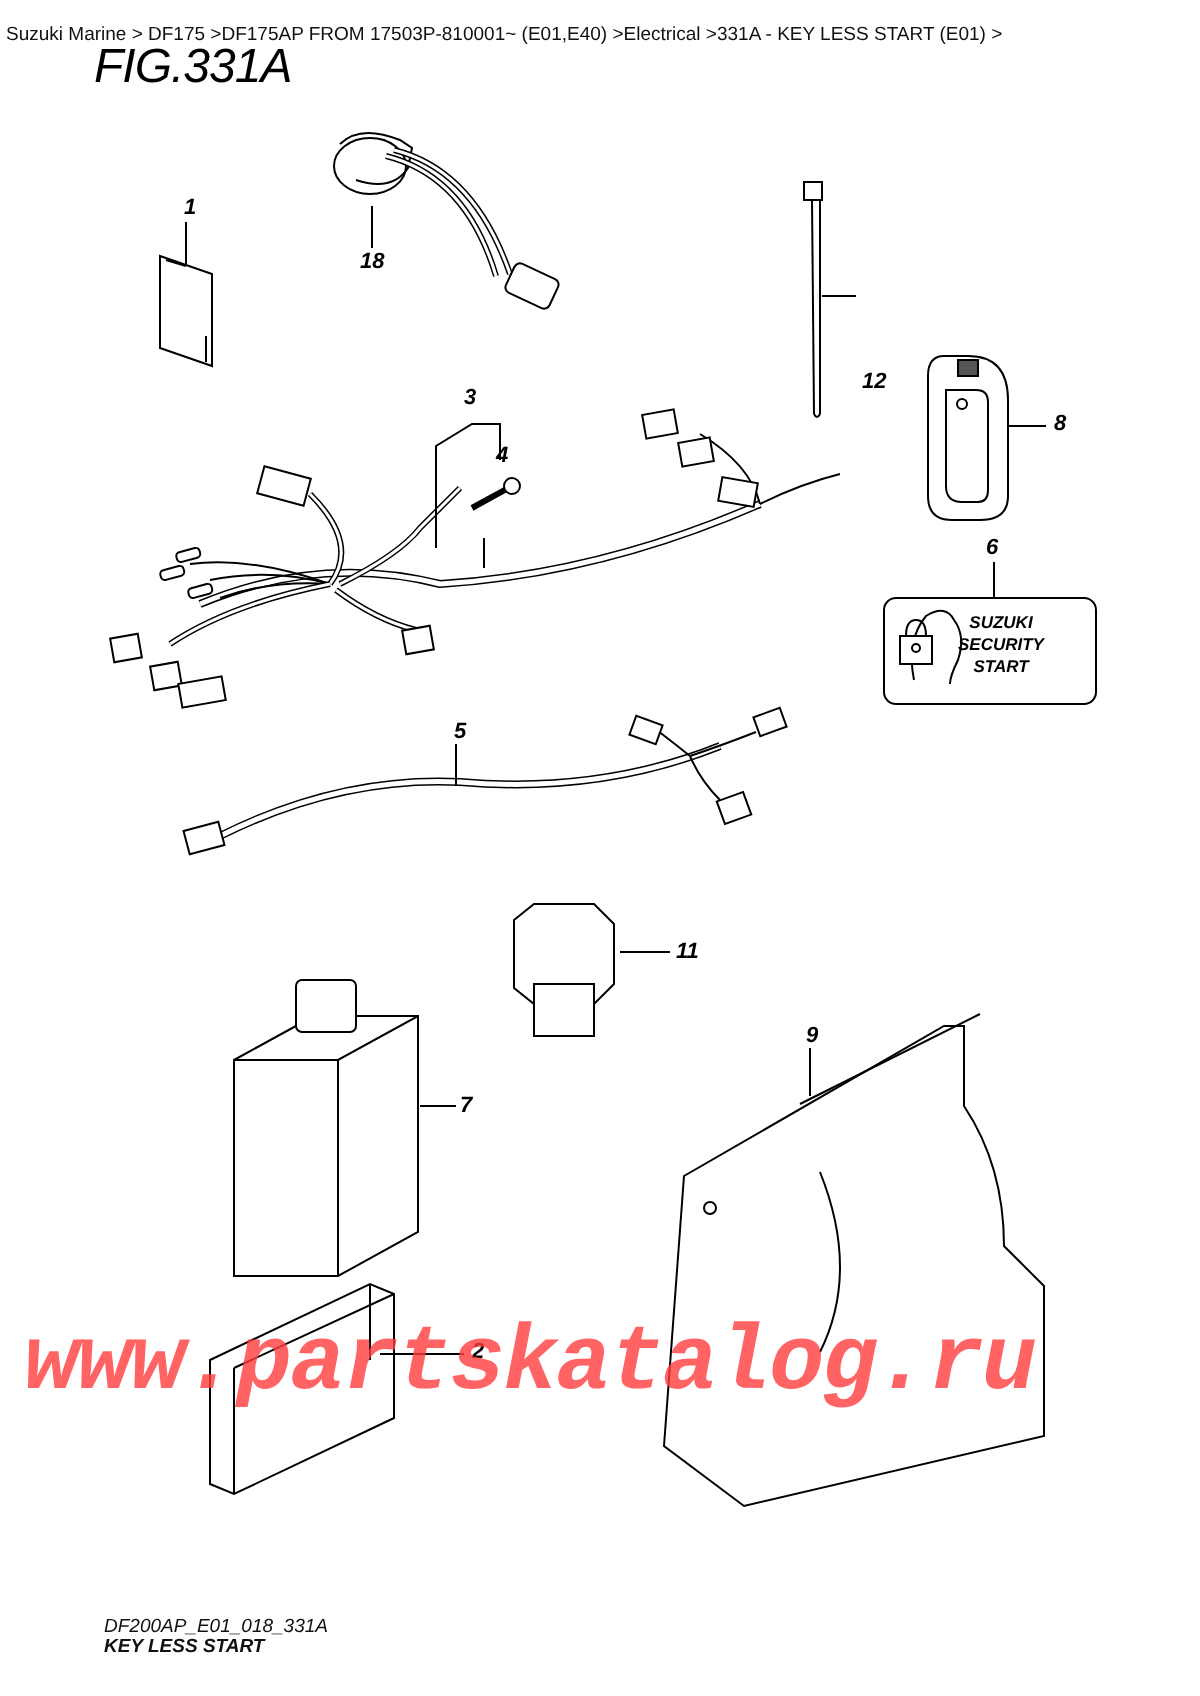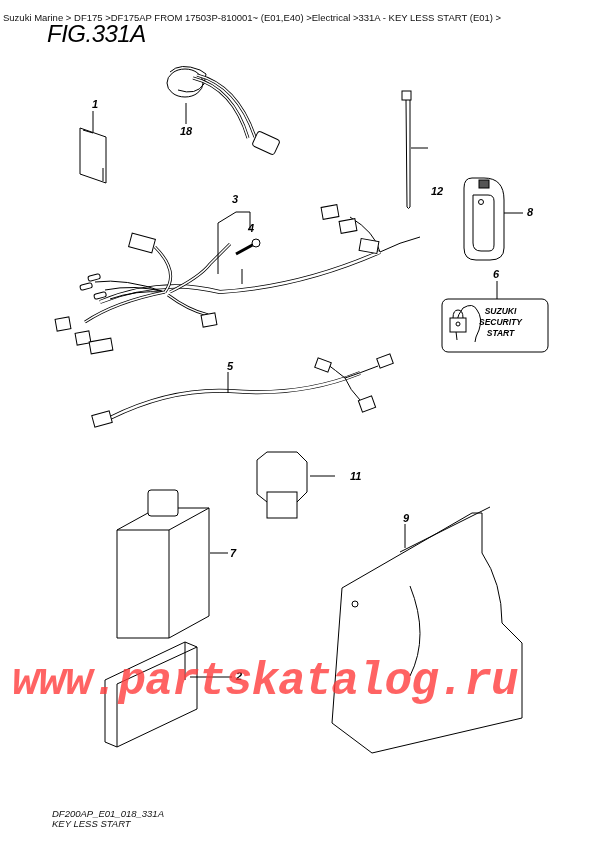--- a/index.html
+++ b/index.html
@@ -2,21 +2,21 @@
 <html><head>
 <meta charset="utf-8">
 <style>
   html, body { margin: 0; padding: 0; background: #ffffff; }
   body { width: 600px; height: 848px; position: relative; overflow: hidden; font-family: "Liberation Sans", sans-serif; }
   .breadcrumb { position: absolute; left: 3px; top: 12px; font-size: 9.5px; color: #111; white-space: nowrap; }
   .fig-title { position: absolute; left: 47px; top: 20px; font-size: 24px; font-style: italic; color: #000; letter-spacing: -0.5px; font-family: "Liberation Sans", sans-serif; }
   svg.diagram { position: absolute; left: 0; top: 0; }
   .callout { position: absolute; font-size: 11px; font-style: italic; font-weight: bold; color: #000; font-family: "Liberation Sans", sans-serif; }
   .footer1 { position: absolute; left: 52px; top: 808px; font-size: 9.5px; font-style: italic; color: #111; text-align: right; }
-  .footer2 { position: absolute; left: 52px; top: 818px; font-size: 9.5px; font-style: italic; color: #111; }
+  .footer2 { position: absolute; left: 52px; top: 818px; font-size: 9.5px; font-style: italic; color: #111; font-weight: bold; }
   .watermark { position: absolute; left: 12px; top: 656px; font-size: 46px; font-weight: bold; font-style: italic; color: rgba(255, 60, 60, 0.8); letter-spacing: -1px; white-space: nowrap; font-family: Liberation Mono, monospace; }
 </style>
 </head>
 <body>
 
 <div class="breadcrumb">Suzuki Marine &gt; DF175 &gt;DF175AP FROM 17503P-810001~ (E01,E40) &gt;Electrical &gt;331A - KEY LESS START (E01) &gt;</div>
 <div class="fig-title">FIG.331A</div>
 
 <svg class="diagram" width="600" height="848" viewBox="0 0 600 848" fill="none" stroke="#000" stroke-width="1">
 
@@ -146,21 +146,21 @@
 <div class="callout" style="left:92px; top:98px;">1</div>
 <div class="callout" style="left:236px; top:670px;">2</div>
 <div class="callout" style="left:232px; top:193px;">3</div>
 <div class="callout" style="left:248px; top:222px;">4</div>
 <div class="callout" style="left:227px; top:360px;">5</div>
 <div class="callout" style="left:493px; top:268px;">6</div>
 <div class="callout" style="left:230px; top:547px;">7</div>
 <div class="callout" style="left:527px; top:206px;">8</div>
 <div class="callout" style="left:403px; top:512px;">9</div>
 <div class="callout" style="left:180px; top:125px;">18</div>
-<div class="callout" style="left:350px; top:470px;">11</div>
+<div class="callout" style="left:338px; top:470px;">11</div>
 <div class="callout" style="left:431px; top:142px;margin-top:43px;">12</div>
 
 <div style="position:absolute; left:479px; top:306px; font-size:8.5px; font-weight:bold; font-style:italic; line-height:11px;text-align:center;">
   <div>SUZUKI</div>
   <div>SECURITY</div>
   <div>START</div>
 </div>
 
 <div class="watermark">www.partskatalog.ru</div>
 

